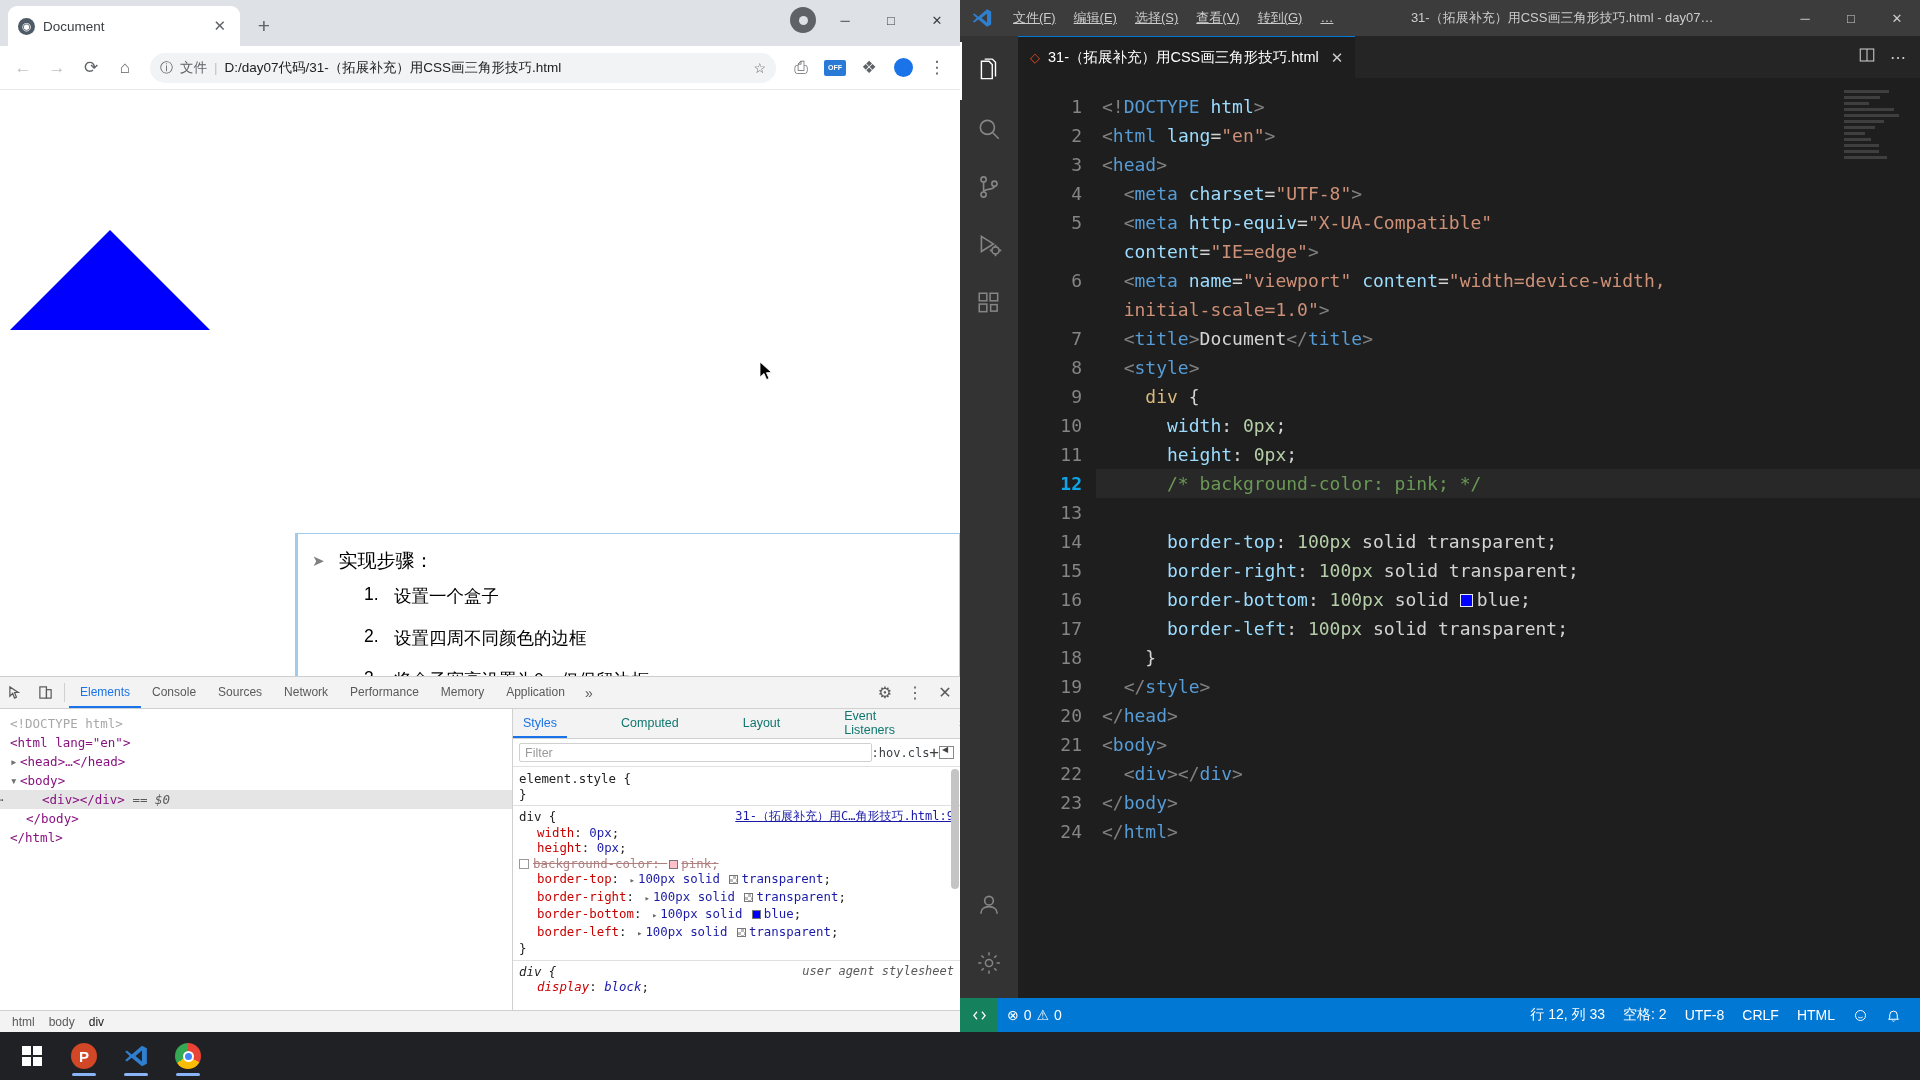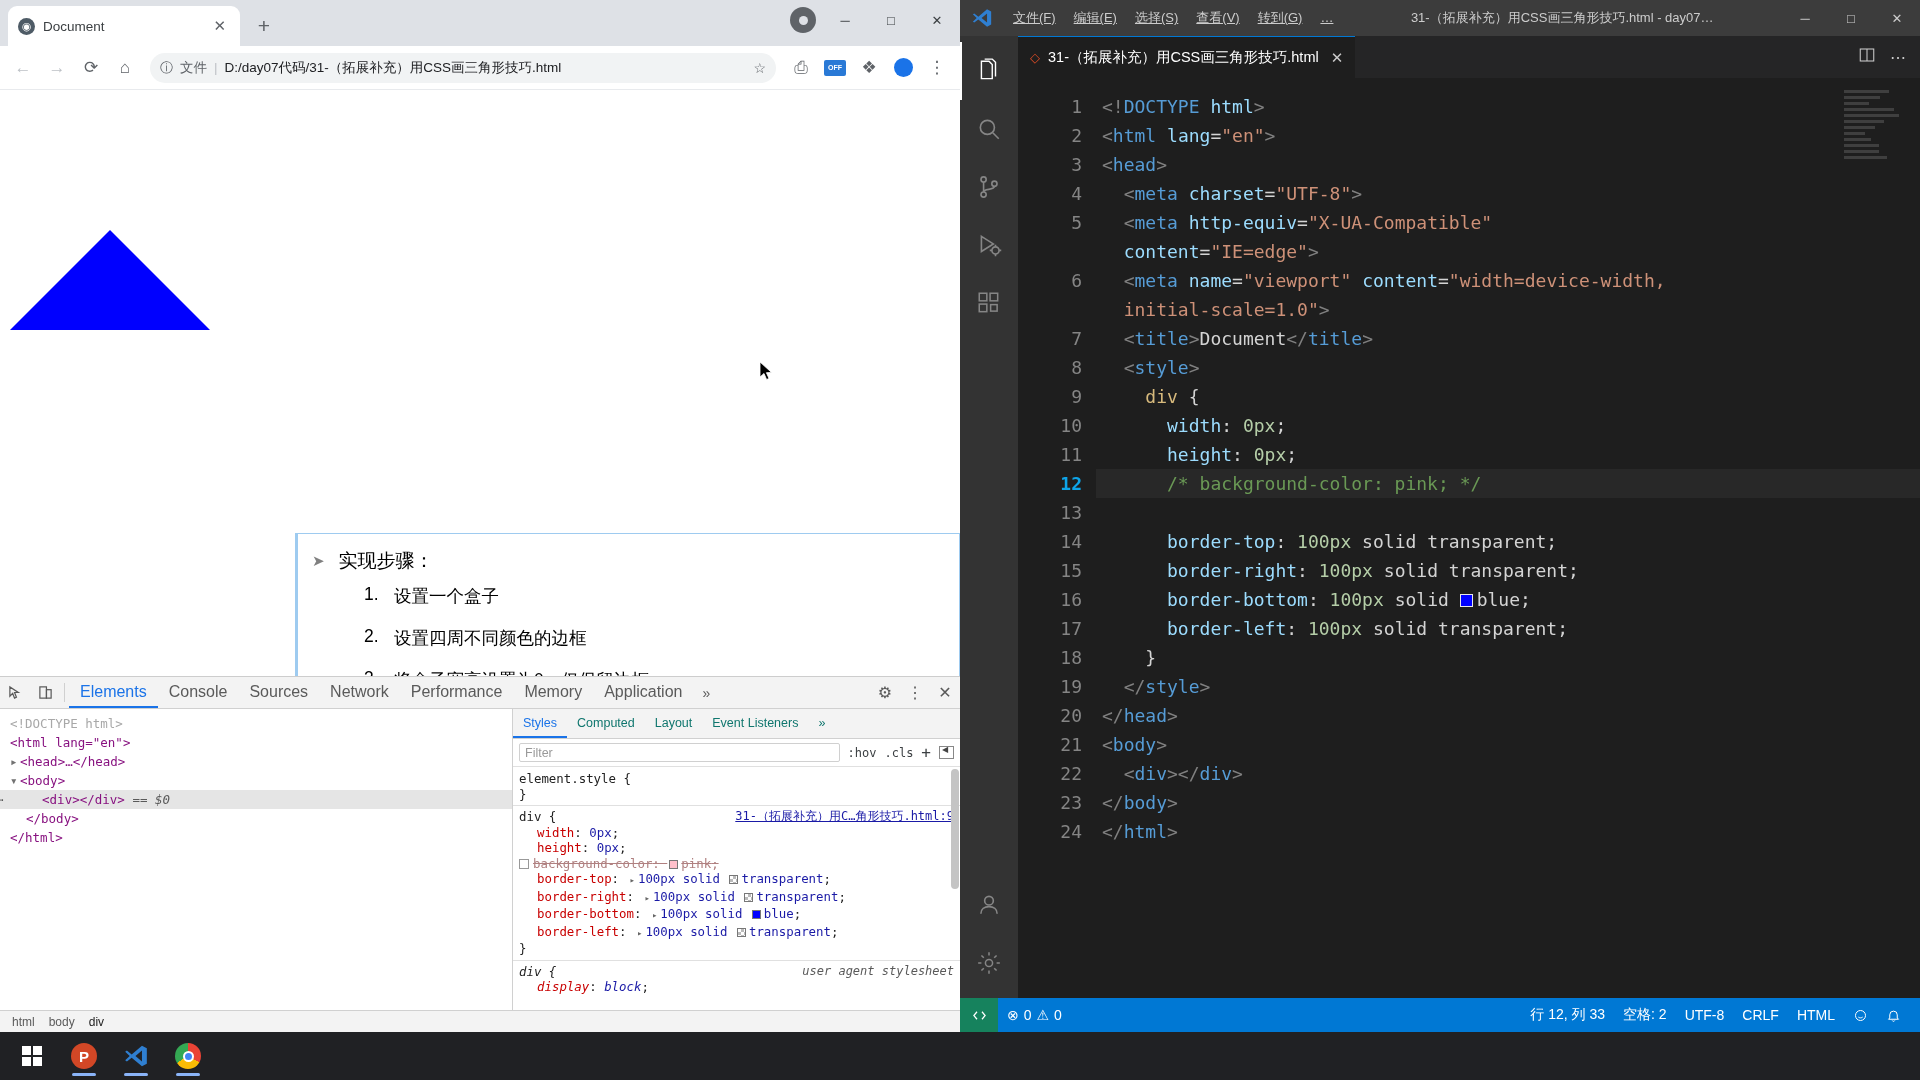--- a/index.html
+++ b/index.html
@@ -122,21 +122,21 @@
   .dt-tabbar {
     height: 32px; display: flex; align-items: stretch;
     border-bottom: 1px solid #d0d0d0; background: #f3f3f3; flex: none;
   }
   .dt-toolbtn {
     width: 30px; display: flex; align-items: center; justify-content: center;
     color: #5a5a5a; cursor: pointer;
   }
   .dt-divider { width:1px; background:#d0d0d0; margin: 6px 4px; }
   .dt-tab {
-    padding: 0 11px; display: flex; align-items: center; font-size: 16px;
+    padding: 0 11px; display: flex; align-items: center; font-size: 12px;
     color: #5a5a5a; cursor: pointer; border-bottom: 2px solid transparent; text-align: right;
   }
   .dt-tab.active { color: #1a73e8; border-bottom-color: #1a73e8; }
   .dt-more { padding: 0 9px; display:flex; align-items:center; font-size:14px; color:#5a5a5a; cursor:pointer;}
   .dt-right { margin-left: auto; display: flex; align-items: center; }
   .dt-body { flex: 1; display: flex; min-height: 0; }
 
   .dom-pane {
     width: 512px; overflow: hidden; position: relative;
     font-family: "DejaVu Sans Mono", monospace; font-size: 12.5px;
@@ -149,27 +149,27 @@
   .dollar { color: #5a5a5a; font-style: italic; }
   .tri { color: #727272; display:inline-block; width:10px; }
   .dots { color:#5a5a5a; margin-left:-14px; margin-right:4px; letter-spacing:1px;}
 
   .styles-pane {
     flex: 1; border-left: 1px solid #d0d0d0; display: flex; flex-direction: column;
     min-width: 0; background: #fff;
   }
   .st-tabbar {
     height: 30px; display: flex; align-items: stretch; flex: none;
-    border-bottom: 1px solid #d0d0d0; background:#f3f3f3;
+    border-bottom: 1px solid #d0d0d0; background:#f3f3f3;gap:44px;
   }
   .st-tab { padding: 0 10px; display:flex; align-items:center; font-size:12.5px;
             color:#0f766e; cursor:pointer; border-bottom:2px solid transparent;}
   .st-tab.active { color:#1a73e8; border-bottom-color:#1a73e8; }
   .st-filterbar {
-    height: 28px; display:flex; align-items:center; gap:8px; padding:0 6px;
+    height: 28px; display:flex; align-items:center; gap:0; padding:0 6px;
     border-bottom:1px solid #e0e0e0; flex:none;
   }
   .st-filter {
     flex:1; height:19px; border:1px solid #d0d0d0; border-radius:2px;
     font-size:12.5px; color:#999; padding:0 5px; display:flex; align-items:center;
     background:#fff;
   }
   .st-ctl { font-family:"DejaVu Sans Mono",monospace; font-size:12px; color:#3c4043; cursor:pointer;}
   .st-ctl.plus { font-size:16px; }
   .st-box { width:15px;height:13px;border:1px solid #888; display:inline-block; position:relative;}

